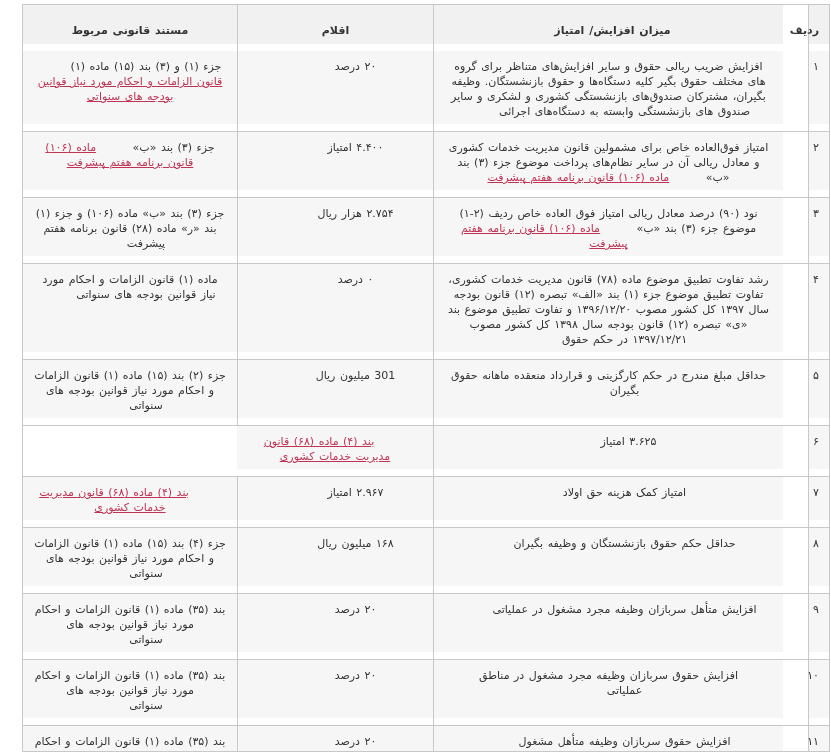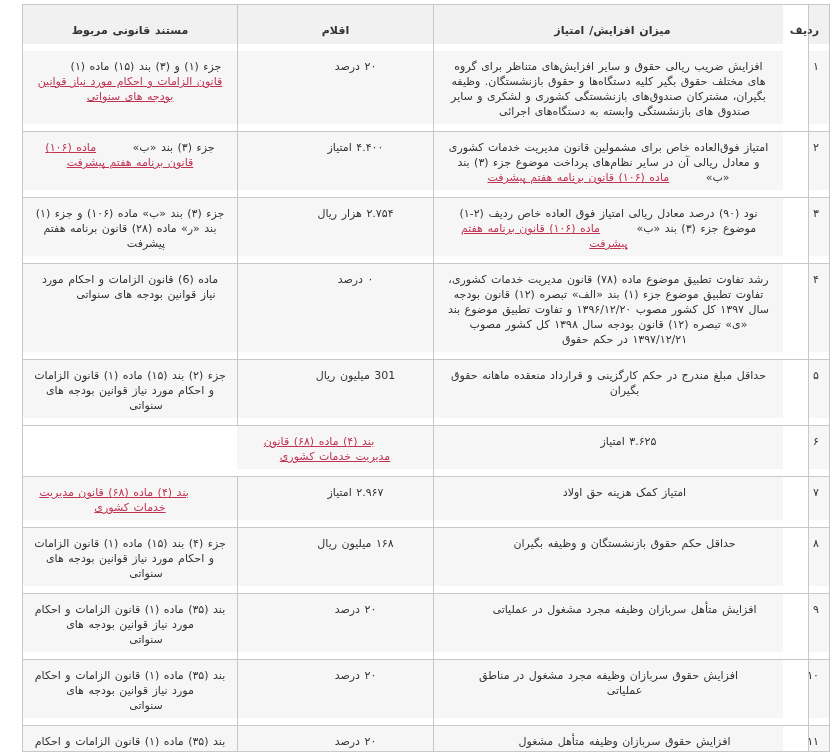--- a/index.html
+++ b/index.html
@@ -75,21 +75,21 @@
     <div class="cell c-num"><span class="t">۳</span></div>
     <div class="cell c-items"><span class="t">نود (۹۰) درصد معادل ریالی امتیاز فوق العاده خاص ردیف (۲-۱) موضوع جزء (۳) بند «ب» </span><a class="doclink">ماده (۱۰۶) قانون برنامه هفتم پیشرفت</a></div>
     <div class="cell c-amount"><span class="t">۲.۷۵۴ هزار ریال</span></div>
     <div class="cell c-legal"><span class="t">جزء (۳) بند «ب» ماده (۱۰۶) و جزء (۱) بند «ر» ماده (۲۸) قانون برنامه هفتم پیشرفت</span></div>
   </div>
 
   <div class="trow">
     <div class="cell c-num"><span class="t">۴</span></div>
     <div class="cell c-items"><span class="t">رشد تفاوت تطبیق موضوع ماده (۷۸) قانون مدیریت خدمات کشوری، تفاوت تطبیق موضوع جزء (۱) بند «الف» تبصره (۱۲) قانون بودجه سال ۱۳۹۷ کل کشور مصوب ۱۳۹۶/۱۲/۲۰ و تفاوت تطبیق موضوع بند «ی» تبصره (۱۲) قانون بودجه سال ۱۳۹۸ کل کشور مصوب ۱۳۹۷/۱۲/۲۱ در حکم حقوق</span></div>
     <div class="cell c-amount"><span class="t">۰ درصد</span></div>
-    <div class="cell c-legal"><span class="t">ماده (6) قانون الزامات و احکام مورد نیاز قوانین بودجه های سنواتی</span></div>
+    <div class="cell c-legal"><span class="t">ماده (۱) قانون الزامات و احکام مورد نیاز قوانین بودجه های سنواتی</span></div>
   </div>
 
   <div class="trow">
     <div class="cell c-num"><span class="t">۵</span></div>
     <div class="cell c-items"><span class="t">حداقل مبلغ مندرج در حکم کارگزینی و قرارداد منعقده ماهانه حقوق بگیران</span></div>
     <div class="cell c-amount"><span class="t">301 میلیون ریال</span></div>
     <div class="cell c-legal"><span class="t">جزء (۲) بند (۱۵) ماده (۱) قانون الزامات و احکام مورد نیاز قوانین بودجه های سنواتی</span></div>
   </div>
 
   <div class="trow">

